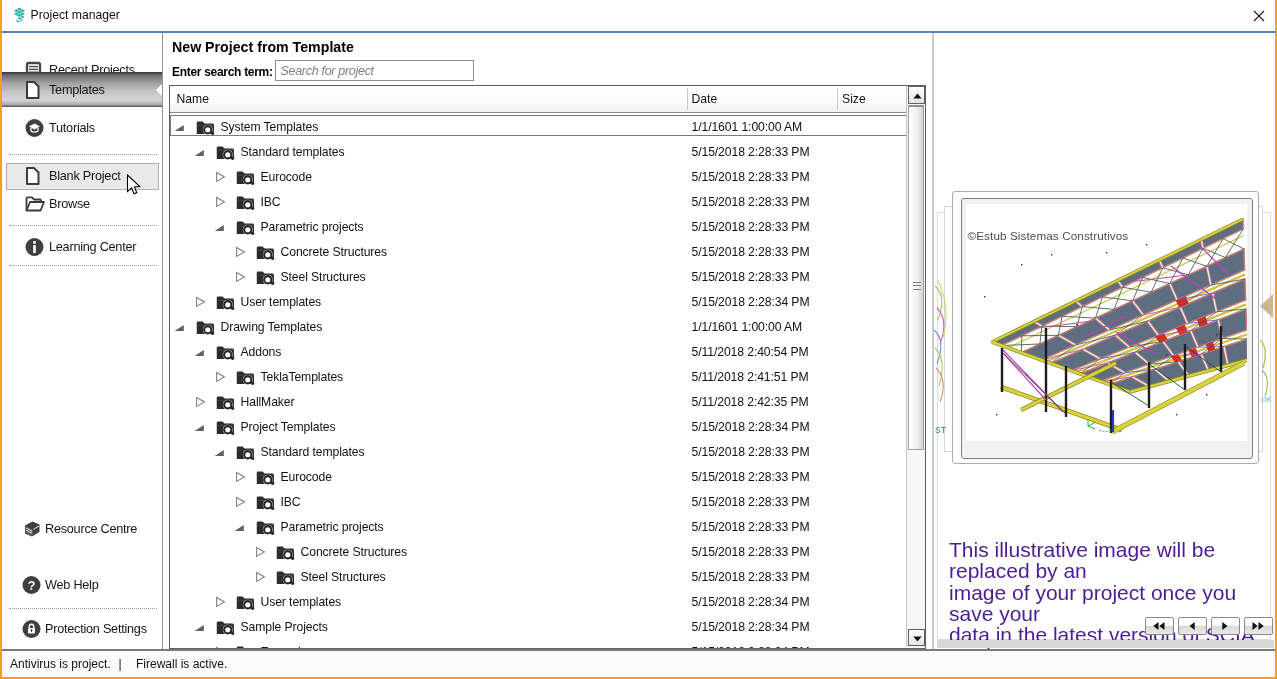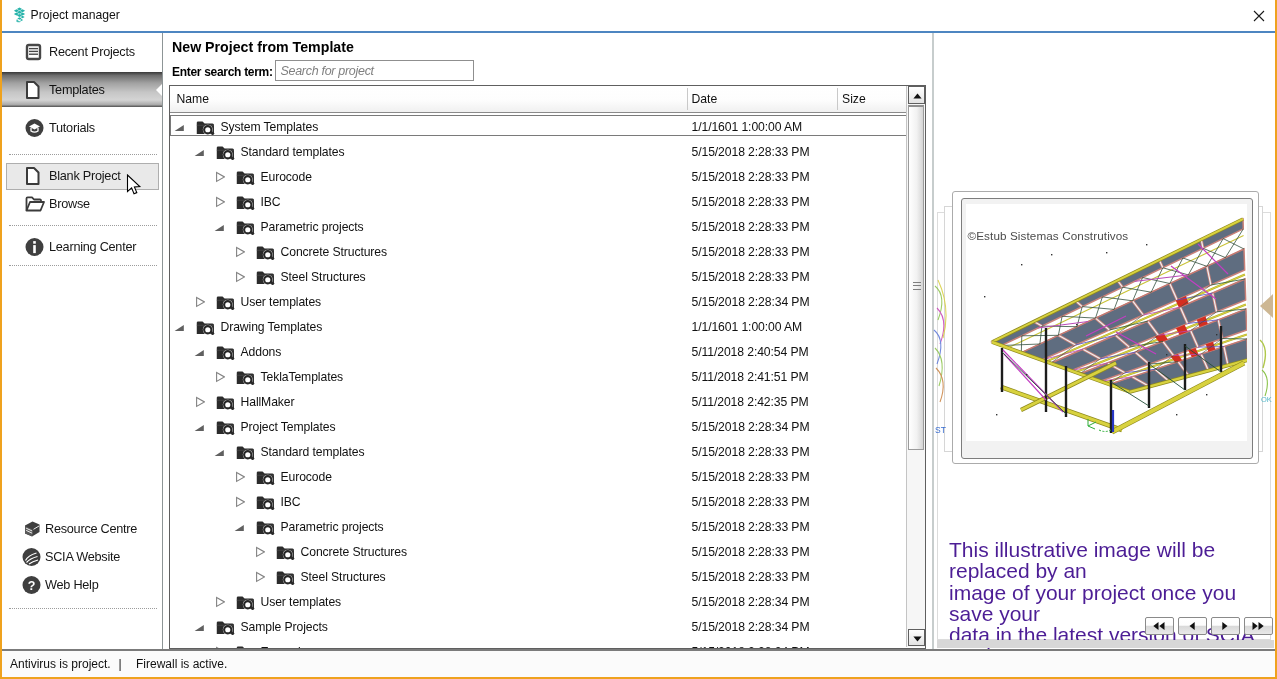--- a/index.html
+++ b/index.html
@@ -92,21 +92,21 @@
     </g>
   </svg>
   <span id="title">Project manager</span>
   <svg id="closex" width="12" height="12" viewBox="0 0 12 12">
       <path d="M1 1 L11 11 M1 11 L11 1" stroke="#1a1a1a" stroke-width="1.1"></path>
     </svg>
 </div>
 <div id="blueline"></div>
 
 <div id="sidebar">
-<div class="sitem " style="top:5px">
+<div class="sitem " style="top:23px">
       <svg class="sic" width="17" height="18" viewBox="0 0 17 18">
         <rect x="0.8" y="0.8" width="15.4" height="16.4" rx="3" fill="#474747"></rect>
         <rect x="3.2" y="3.2" width="10.6" height="11.6" rx="0.5" fill="#fff"></rect>
         <g stroke="#474747" stroke-width="1.4">
           <line x1="4" y1="5.6" x2="13" y2="5.6"></line>
           <line x1="4" y1="8.4" x2="13" y2="8.4"></line>
           <line x1="4" y1="11.2" x2="13" y2="11.2"></line>
         </g>
       </svg>
       <span>Recent Projects</span>
@@ -153,39 +153,38 @@
 <div class="dash" style="top:232px"></div>
 <div class="sitem low" style="top:482px">
       <svg class="sic" width="19" height="18" viewBox="0 0 19 18">
         <path d="M3 13.5 L10 16.5 L17.5 12 L17.5 4.5 L10.5 1.5 L3 5.5 Z" fill="#3f3f3f"></path>
         <path d="M3 13.5 L3 6 L10.5 9.5 L10.5 16.2 Z" fill="#5a5a5a"></path>
         <path d="M4.2 8.2 l6 2.8 M4.2 10.4 l6 2.8" stroke="#fff" stroke-width="0.9"></path>
         <path d="M11.5 9.3 L17 6" stroke="#fff" stroke-width="0.9"></path>
       </svg>
       <span>Resource Centre</span>
     </div>
-<div class="sitem low" style="top:510px">
-      <svg class="sic" width="19" height="19" viewBox="0 0 19 19">
-        <circle cx="9.5" cy="9.5" r="9" fill="#3f3f3f"></circle>
-        <g fill="none" stroke="#fff" stroke-width="1.2">
-          <path d="M3.5 13 Q6 8 14.5 5.5"></path>
-          <path d="M4.5 15 Q8 11 15.5 9"></path>
-          <path d="M7 16.5 Q10.5 14 16 12.5"></path>
-        </g>
-      </svg>
-      <span>SCIA Website</span>
-    </div>
 <div class="sitem low" style="top:538px">
       <svg class="sic" width="19" height="19" viewBox="0 0 19 19">
         <circle cx="9.5" cy="9.5" r="9" fill="#3f3f3f"></circle>
         <text x="9.5" y="14" font-family="Liberation Sans" font-size="12.5" font-weight="bold" fill="#fff" text-anchor="middle">?</text>
       </svg>
       <span>Web Help</span>
     </div>
 <div class="dash" style="top:574.5px"></div>
+<div class="sitem low" style="top:582px">
+      <svg class="sic" width="19" height="19" viewBox="0 0 19 19">
+        <circle cx="9.5" cy="9.5" r="9" fill="#3f3f3f"></circle>
+        <rect x="6" y="8.4" width="7" height="5.6" rx="0.8" fill="#fff"></rect>
+        <path d="M7.3 8.4 V7 a2.2 2.2 0 0 1 4.4 0 V8.4" fill="none" stroke="#fff" stroke-width="1.4"></path>
+        <circle cx="9.5" cy="10.8" r="1" fill="#3f3f3f"></circle>
+        <rect x="9.1" y="10.8" width="0.9" height="1.8" fill="#3f3f3f"></rect>
+      </svg>
+      <span>Protection Settings</span>
+    </div>
 <svg style="position:absolute;left:124px;top:140.5px;z-index:9" width="17" height="24" viewBox="0 0 17 24">
 <path d="M1.5 1 L1.5 17.5 L5.6 13.9 L8 19.8 L10.8 18.6 L8.4 12.9 L13.8 12.6 Z" fill="#fff" stroke="#000" stroke-width="1.1"></path>
     </svg>
 </div>
 
 <div id="head1">New Project from Template</div>
 <div id="lbl1">Enter search term:</div>
 <div id="searchbox">
     <span>Search for project</span>
   </div>

